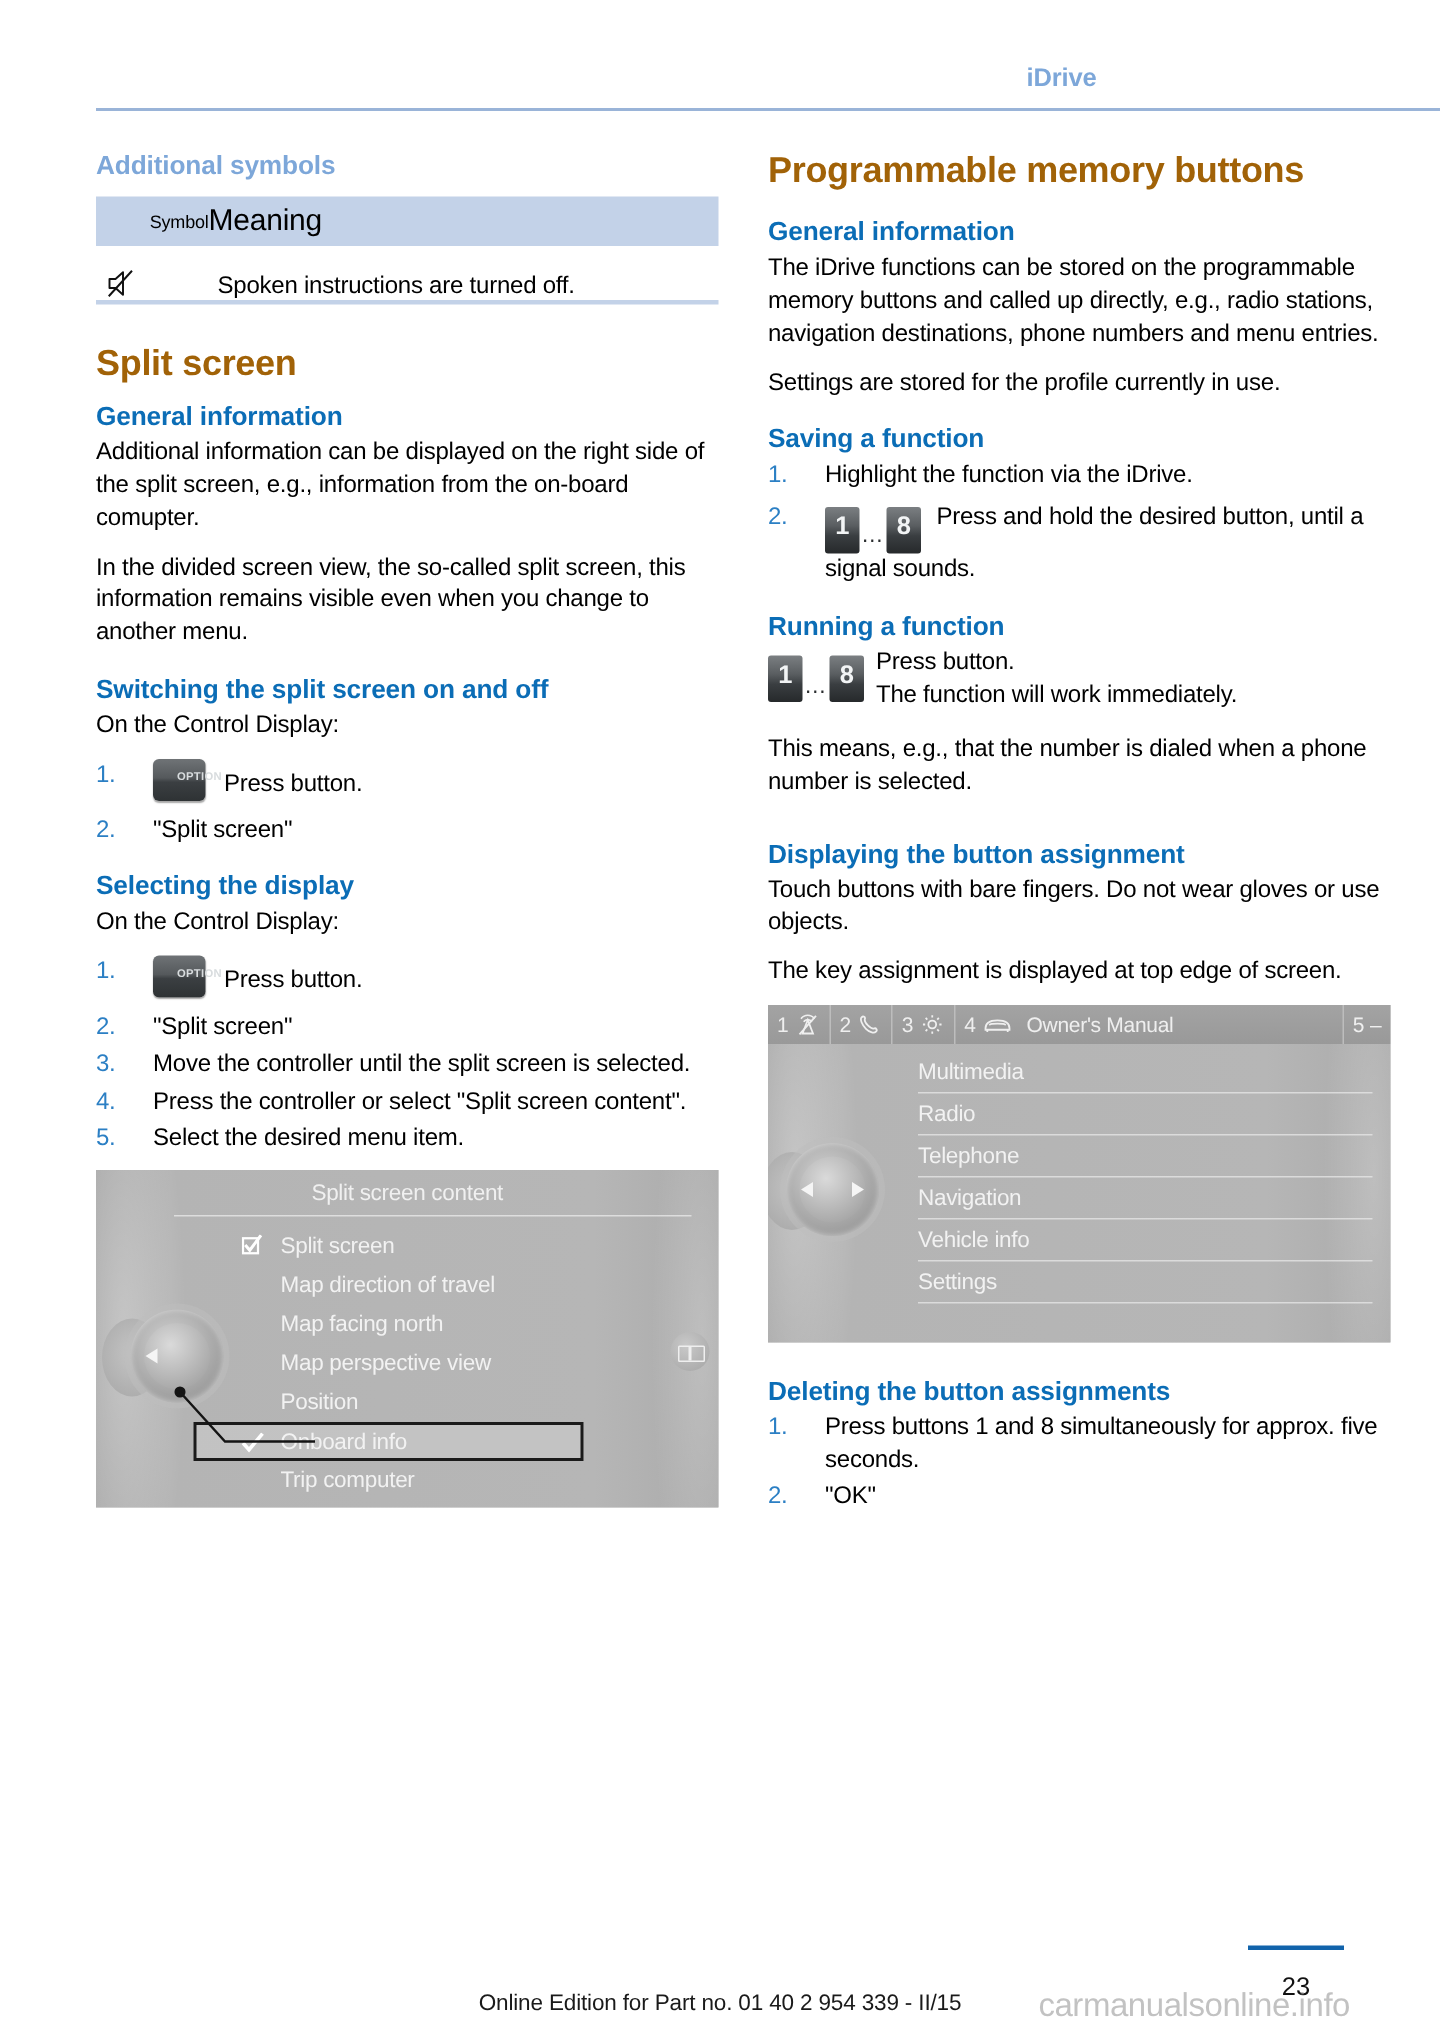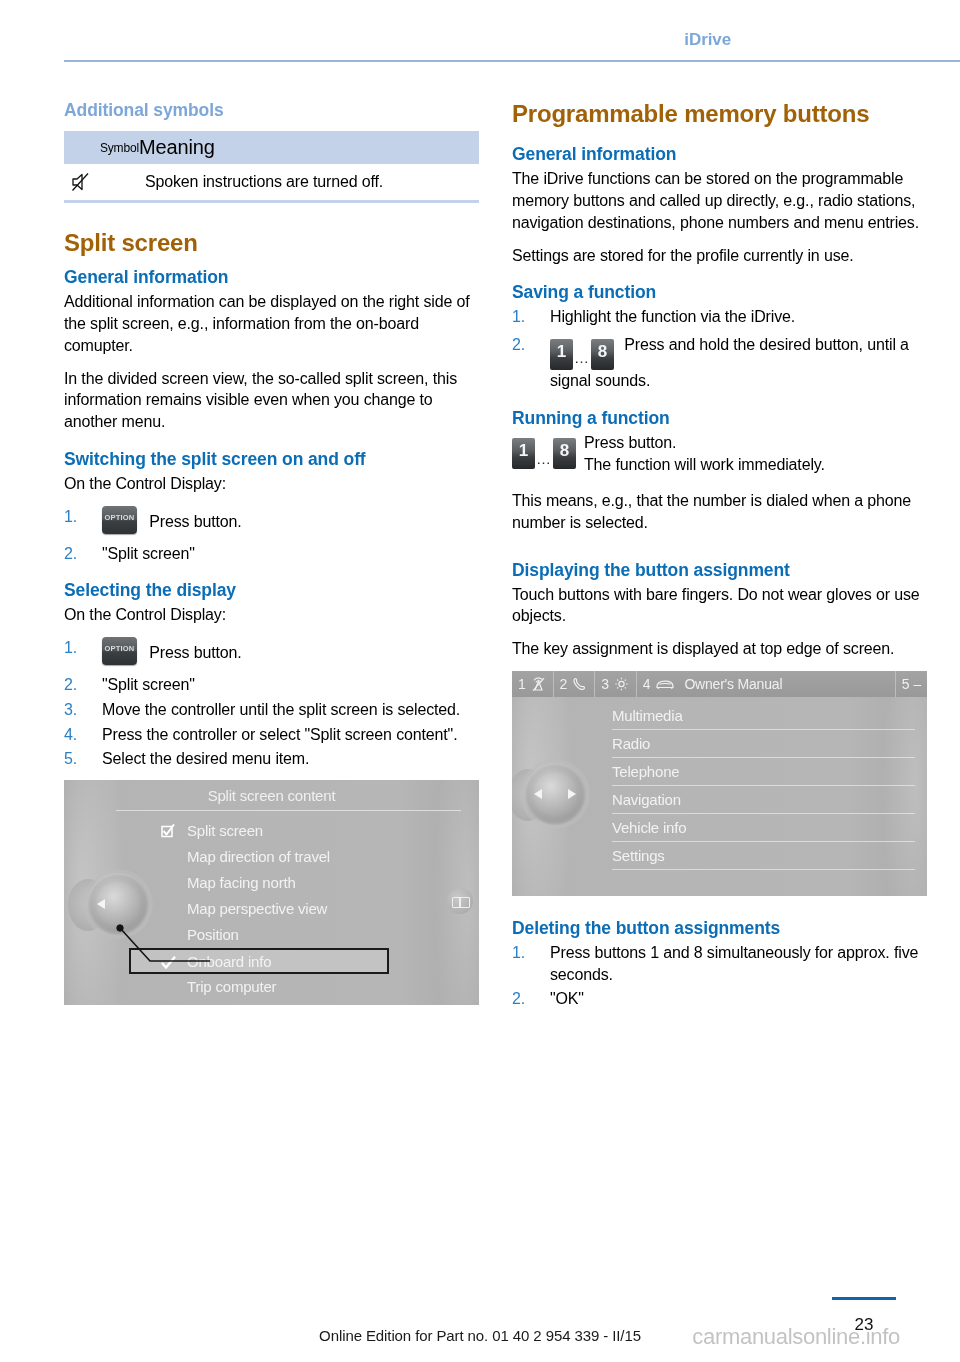--- a/index.html
+++ b/index.html
@@ -12,21 +12,21 @@
     height: 1362px;
     position: relative;
     font-family: "Liberation Sans", sans-serif;
     color: #000000;
     overflow: hidden;
   }
 
   
   .header {
     position: absolute;
-    top: 0; left: 0;
+    top: 12px; left: 0;
     width: 960px;
     height: 64px;
   }
   .header-idrive {
     position: absolute;
     right: 229px;
     top: 30px;
     font-size: 17px;
     font-weight: bold;
     color: #7da7d9;
@@ -119,21 +119,21 @@
     letter-spacing: -0.15px;
     text-align: right;
   }
   .symtable-head .c2 {
     font-size: 20px;
     letter-spacing: -0.15px;
   }
   .symtable-row {
     height: 36px;
     display: flex;
-    align-items: center;
+    align-items: flex-end;
     border-bottom: 3px solid #c3d2e8;
   }
   .symtable-row .c1 {
     width: 75px;
     padding-left: 6px;
     display: flex;
     align-items: center;
   }
   .symtable-row .c2 {
     font-size: 16px;
@@ -182,25 +182,25 @@
     border-radius: 4px;
     background: linear-gradient(180deg, #6f7376 0%, #55595c 45%, #3b3f42 55%, #2e3234 100%);
     box-shadow: 0 1px 1px rgba(0,0,0,0.35);
     position: relative;
     margin-right: 8px;
   }
   .btn-option .glyph {
     position: absolute;
     left: 0; right: 0;
     top: 7px;
-    text-align: center;
     font-size: 7.5px;
     font-weight: bold;
     color: #d8dcde;
     letter-spacing: 0.2px;
+    padding-left: 16px;
   }
 
   
   .btn-mem-group {
     display: inline-block;
     vertical-align: -9px;
     white-space: nowrap;
     margin-right: 6px;
   }
   .btn-mem {

